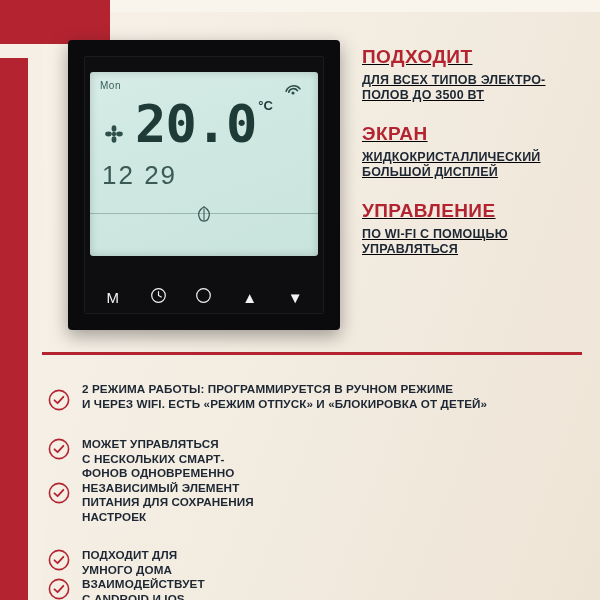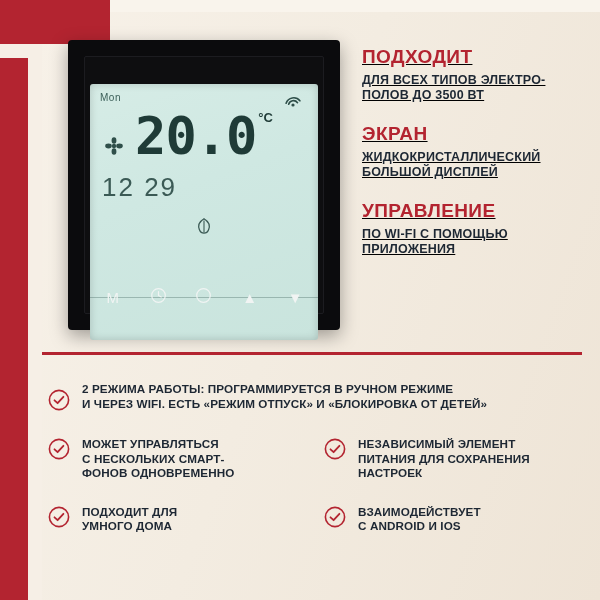--- a/index.html
+++ b/index.html
@@ -40,21 +40,21 @@
     border-radius:4px;
     box-shadow:0 6px 18px rgba(0,0,0,.35);
   }
   .device-inner{
     position:absolute;left:16px;top:16px;right:16px;bottom:16px;
     background:#0e0e10;
     border:1px solid #1c1c20;
     border-radius:2px;
   }
   .screen{
-    position:absolute;left:22px;top:44px;width:228px;height:256px;
+    position:absolute;left:22px;top:32px;width:228px;height:184px;
     background:linear-gradient(160deg,#d6ece6 0%, #cfe8e2 40%, #c9e4dd 100%);
     border-radius:3px;
     box-shadow:inset 0 0 8px rgba(0,0,0,.18);
     color:#2f4f4a;
     overflow:hidden;
   }
   .scr-day{
     position:absolute;left:10px;top:8px;font-size:10px;letter-spacing:.5px;color:#3c5f59;
   }
   .wifi{
@@ -108,21 +108,21 @@
     position:absolute;left:42px;top:352px;width:540px;height:3px;background:#b32430;
   }
   
   .features{
     position:absolute;left:48px;top:382px;width:536px;
   }
   .feat-wide{
     display:flex;gap:12px;align-items:flex-end;margin-bottom:26px;
   }
   .feat-cols{
-    display:flex;gap:24px;margin-bottom:24px;
+    display:flex;margin-bottom:24px;flex-direction:column;
   }
   .feat{
     display:flex;gap:12px;align-items:flex-start;width:252px;
   }
   .check{
     flex:0 0 auto;width:22px;height:22px;margin-top:1px;
   }
   .feat-text{
     color:#1d2733;font-weight:bold;font-size:11.7px;line-height:14.5px;letter-spacing:.1px;
     white-space:pre-line;
@@ -205,21 +205,21 @@
   <div class="head">ПОДХОДИТ</div>
   <div class="sub">ДЛЯ ВСЕХ ТИПОВ ЭЛЕКТРО-
 ПОЛОВ ДО 3500 ВТ</div>
 
   <div class="head">ЭКРАН</div>
   <div class="sub">ЖИДКОКРИСТАЛЛИЧЕСКИЙ
 БОЛЬШОЙ ДИСПЛЕЙ</div>
 
   <div class="head">УПРАВЛЕНИЕ</div>
   <div class="sub">ПО WI-FI С ПОМОЩЬЮ
-ПРИЛОЖЕНИЯ</div>
+УПРАВЛЯТЬСЯ</div>
 </div>
 
 <div class="sep"></div>
 
 <div class="features">
 
   <div class="feat-wide">
     <span class="check">
       <svg viewBox="0 0 22 22" width="22" height="22">
         <circle cx="11" cy="11" r="9.6" fill="none" stroke="#b32430" stroke-width="1.6"></circle>

